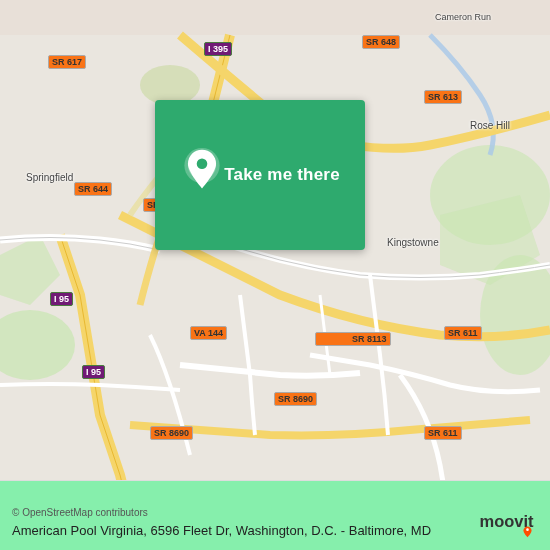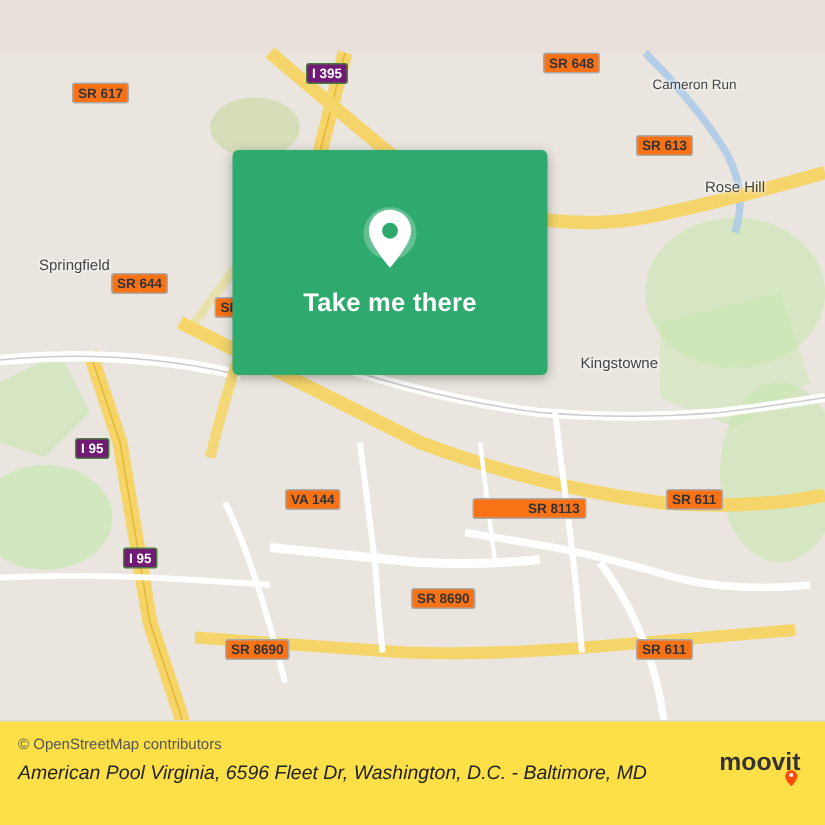--- a/index.html
+++ b/index.html
@@ -30,21 +30,21 @@
     
     .take-me-there-panel {
       position: absolute;
       top: 100px;
       left: 155px;
       width: 210px;
       height: 150px;
       background: #2eaa6e;
       border-radius: 4px;
       display: flex;
-      flex-direction: column;
+      flex-direction: row;
       align-items: center;
       justify-content: center;
       cursor: pointer;
       box-shadow: 0 2px 8px rgba(0,0,0,0.3);
     }
 
     .location-pin {
       width: 44px;
       height: 44px;
       margin-bottom: 10px;
@@ -56,45 +56,44 @@
       font-weight: 600;
       letter-spacing: 0.2px;
     }
 
     
     .bottom-bar {
       position: absolute;
       bottom: 0;
       left: 0;
       right: 0;
-      background: #fde047;
+      background: #86efac;
       padding: 10px 12px 10px 12px;
       display: flex;
-      align-items: flex-start;
+      align-items: flex-end;
       justify-content: space-between;
       border-top: 1px solid #ddd;
       min-height: 70px;
     }
 
     .bottom-bar-left {
       flex: 1;
     }
 
     .osm-credit {
       font-size: 10px;
       color: #555;
       margin-bottom: 4px;
     }
 
     .location-title {
       font-size: 13px;
       color: #222;
       font-weight: 500;
       line-height: 1.4;
-      font-style: italic;
     }
 
     .moovit-logo {
       display: flex;
       align-items: center;
       margin-left: 12px;
     }
 
     .moovit-logo-svg {
       width: 60px;
@@ -191,21 +190,21 @@
   <div class="road-badge" style="left:190px;top:326px;">VA 144</div>
   <div class="road-badge" style="left:315px;top:332px;padding-left:36px;">SR 8113</div>
   <div class="road-badge" style="left:444px;top:326px;">SR 611</div>
   <div class="road-badge" style="left:274px;top:392px;">SR 8690</div>
   <div class="road-badge" style="left:150px;top:426px;">SR 8690</div>
   <div class="road-badge" style="left:424px;top:426px;">SR 611</div>
 
   <div class="place-label" style="left:26px;top:172px;">Springfield</div>
   <div class="place-label" style="left:375px;top:237px;padding-left:12px;">Kingstowne</div>
   <div class="place-label" style="left:470px;top:120px;">Rose Hill</div>
-  <div class="place-label" style="left:435px;top:12px;font-size:9px;margin-top:39px;">Cameron Run</div>
+  <div class="place-label" style="left:435px;top:12px;font-size:9px;">Cameron Run</div>
 
   <div class="take-me-there-panel">
 
     <svg class="location-pin" viewBox="0 0 44 50" xmlns="http://www.w3.org/2000/svg">
       <circle cx="22" cy="20" r="20" fill="white" opacity="0.25"></circle>
       <circle cx="22" cy="20" r="16" fill="white" opacity="0.25"></circle>
       <path d="M22 2 C13 2 6 9 6 18 C6 28 22 46 22 46 C22 46 38 28 38 18 C38 9 31 2 22 2 Z" fill="white"></path>
       <circle cx="22" cy="18" r="6" fill="#2eaa6e"></circle>
     </svg>
     <span class="take-me-there-text">Take me there</span>

